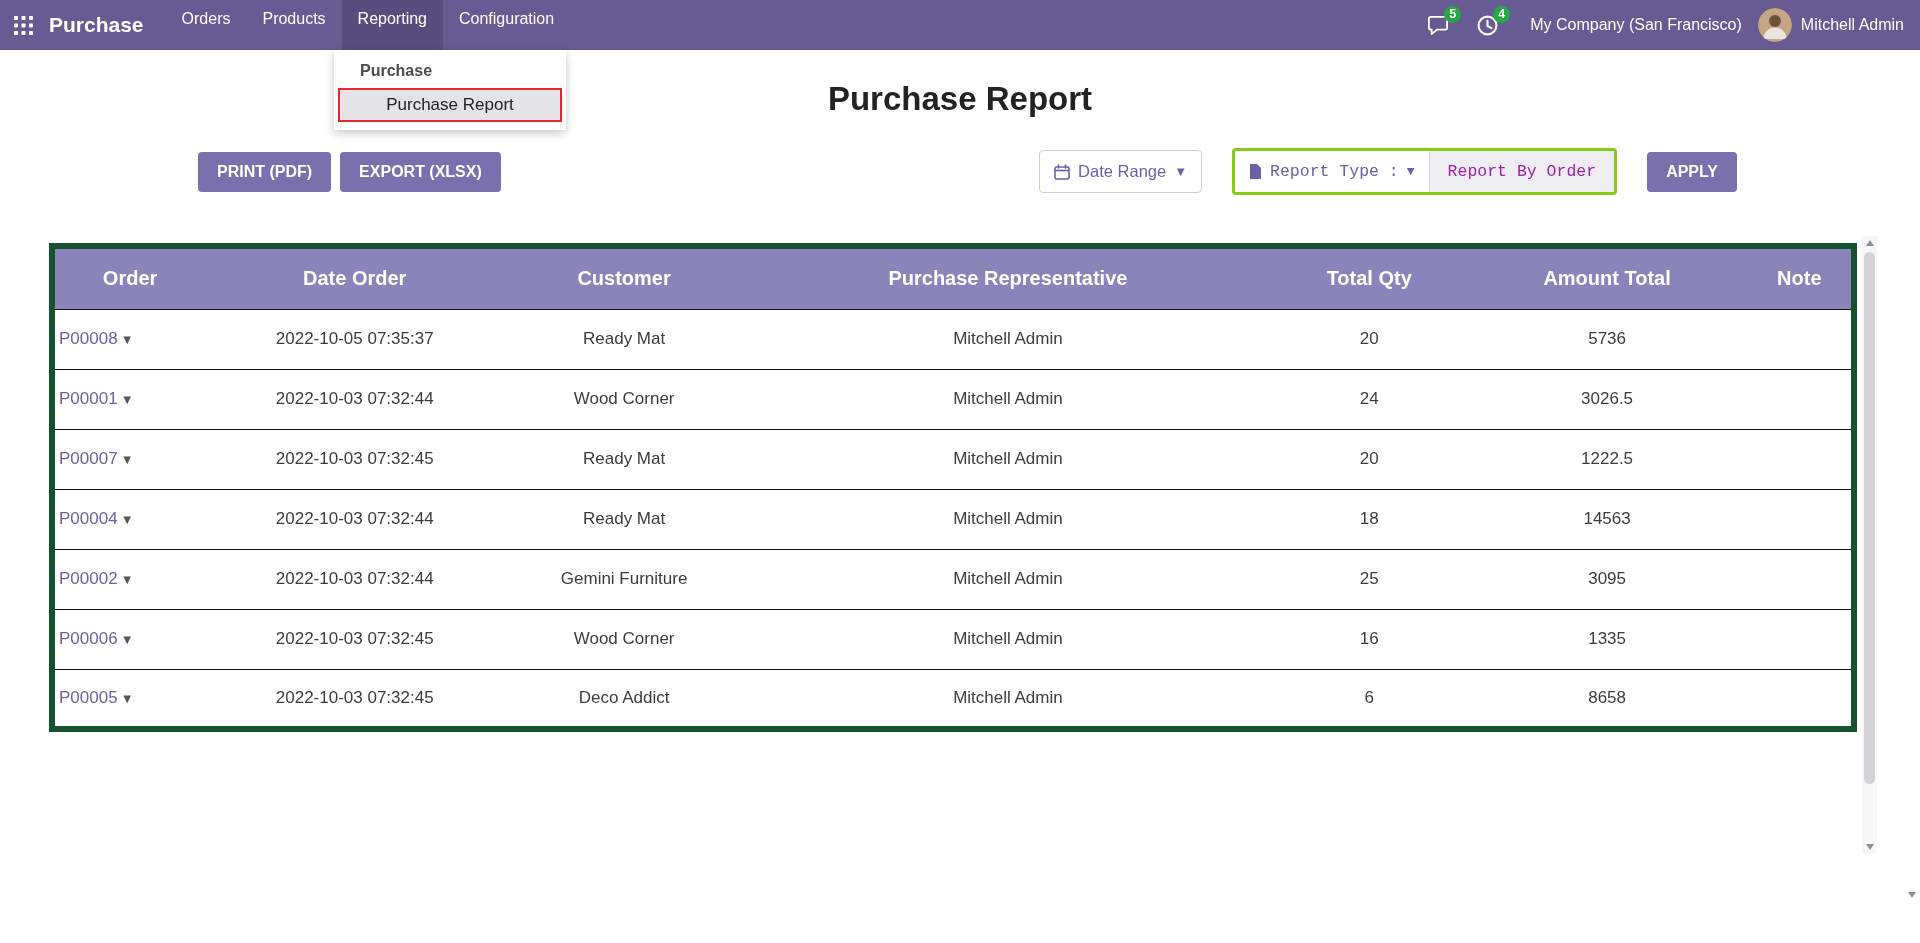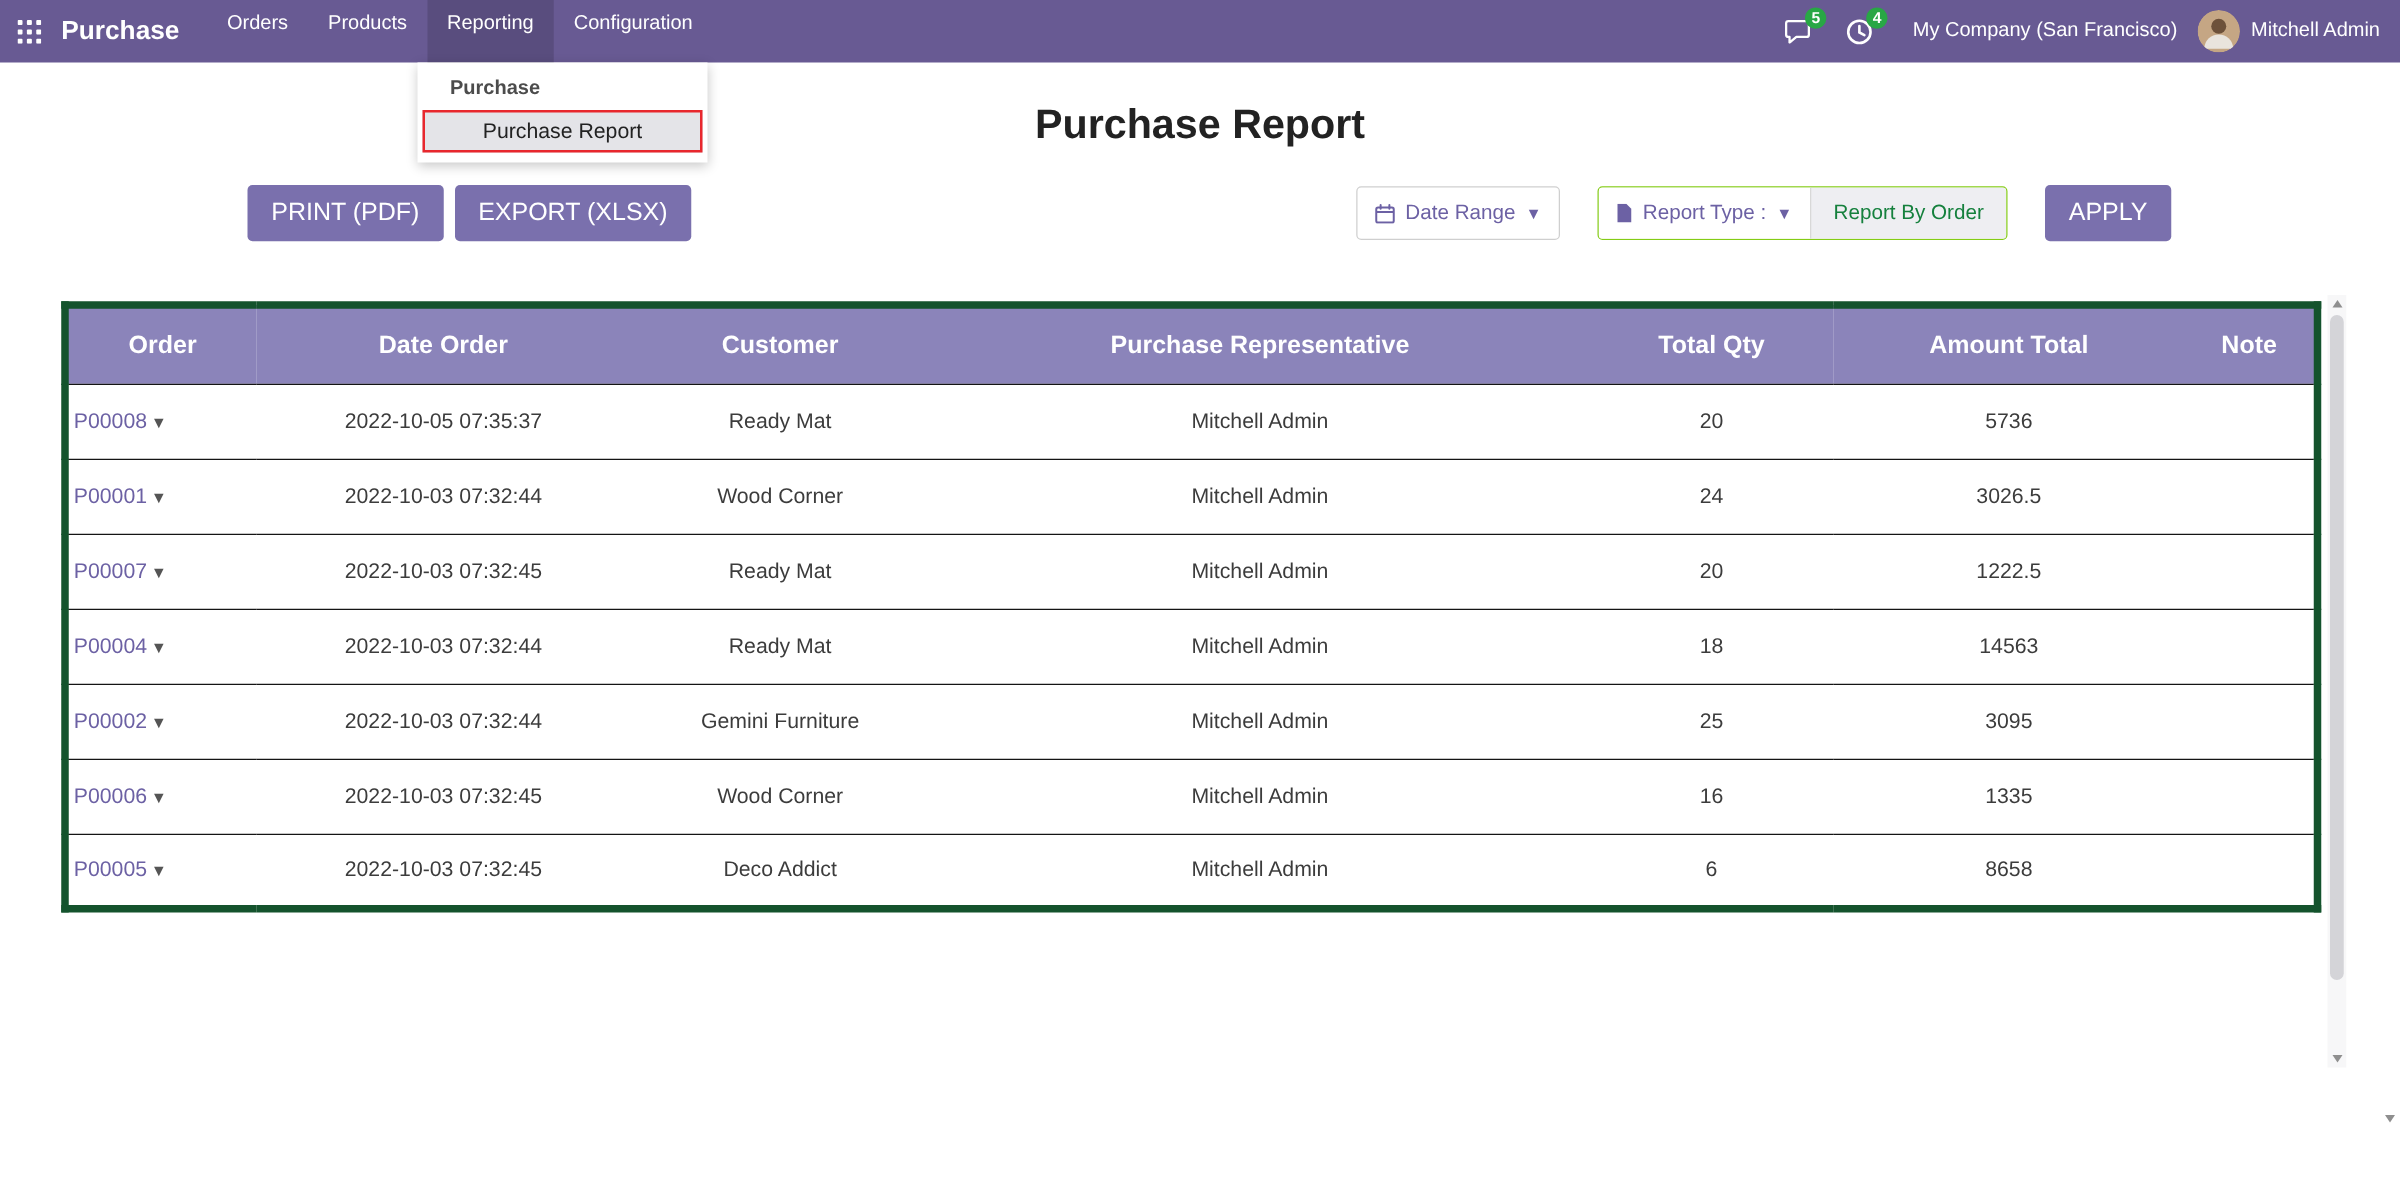--- a/index.html
+++ b/index.html
@@ -97,52 +97,54 @@
     padding-left: 198px;
     padding-right: 183px;
   }
   .toolbar-left { display: flex; gap: 9px; }
   .toolbar-right { display: flex; align-items: center; gap: 30px; }
   .btn-primary {
     background: #7a70ad;
     color: #fff;
     border: none;
     border-radius: 4px;
-    font-size: 20px;
+    font-size: 16px;
     font-family: inherit;
     padding: 11px 19px;
     cursor: pointer;
     white-space: nowrap;
+    font-weight: bold;
   }
   .control {
     background: #fff;
     border: 1px solid #cfcfcf;
     border-radius: 4px;
     color: #6c61a4;
     font-size: 16.5px;
     padding: 11px 14px;
     display: flex;
     align-items: center;
     gap: 8px;
     cursor: pointer;
     white-space: nowrap;
   }
   .caret { font-size: 13px; }
   .report-group {
     display: flex;
     align-items: flex-start;
-    border: 1px solid #84cc16;
+    border: 3px solid #84cc16;
     border-radius: 4px;
     overflow: hidden;
     background: #fff;
+    font-family: Liberation Mono, monospace;
   }
   .report-group .control { border: none; border-radius: 0; }
   .report-value {
     background: #eeeef2;
-    color: #15803d;
+    color: #a21caf;
     font-size: 16.5px;
     padding: 11px 18px;
     display: flex;
     align-items: center;
     border-left: 1px solid #d8d8d8;
     white-space: nowrap;
   }
 
   
   .table-wrap { margin: 48px 0 0 49px; width: 1808px; }

